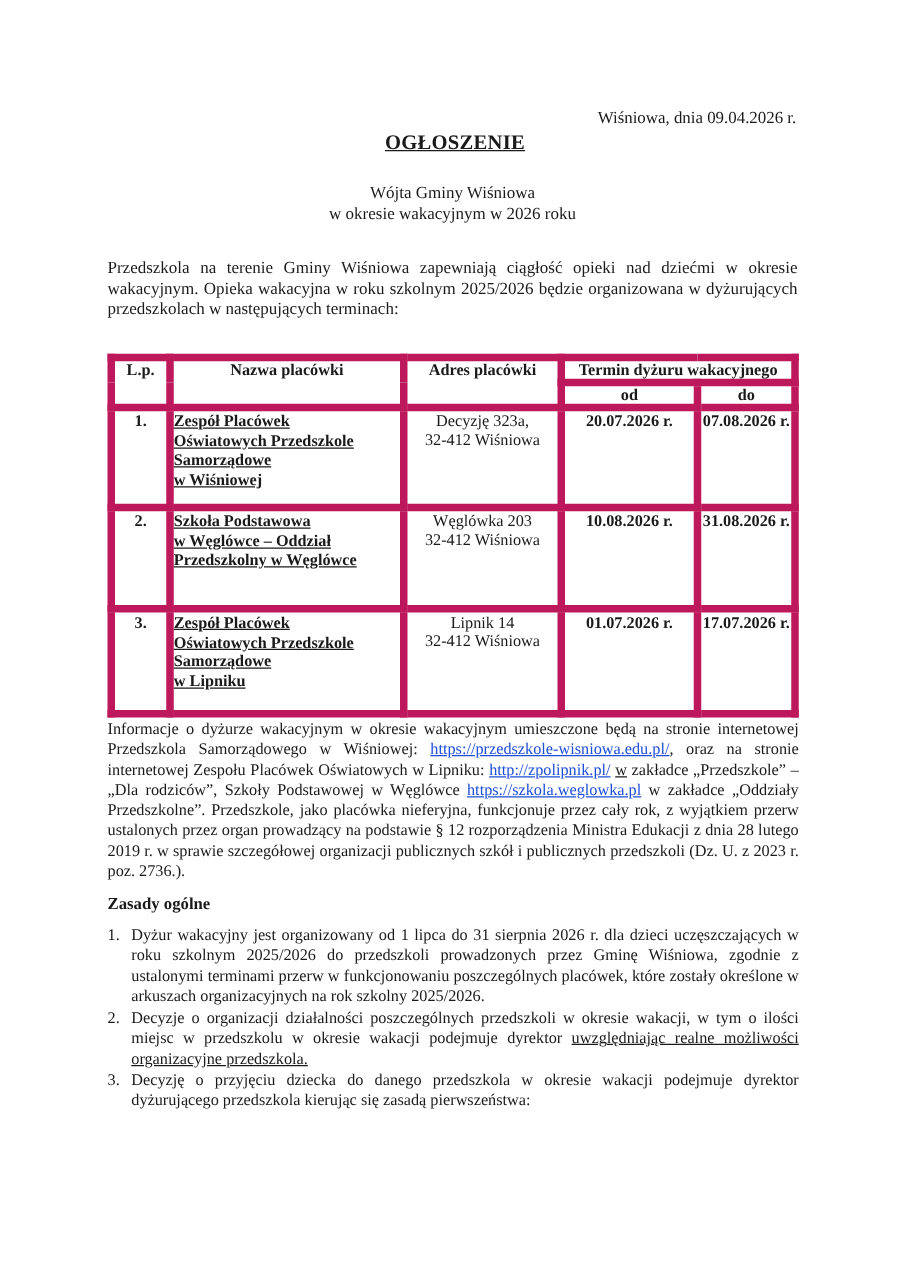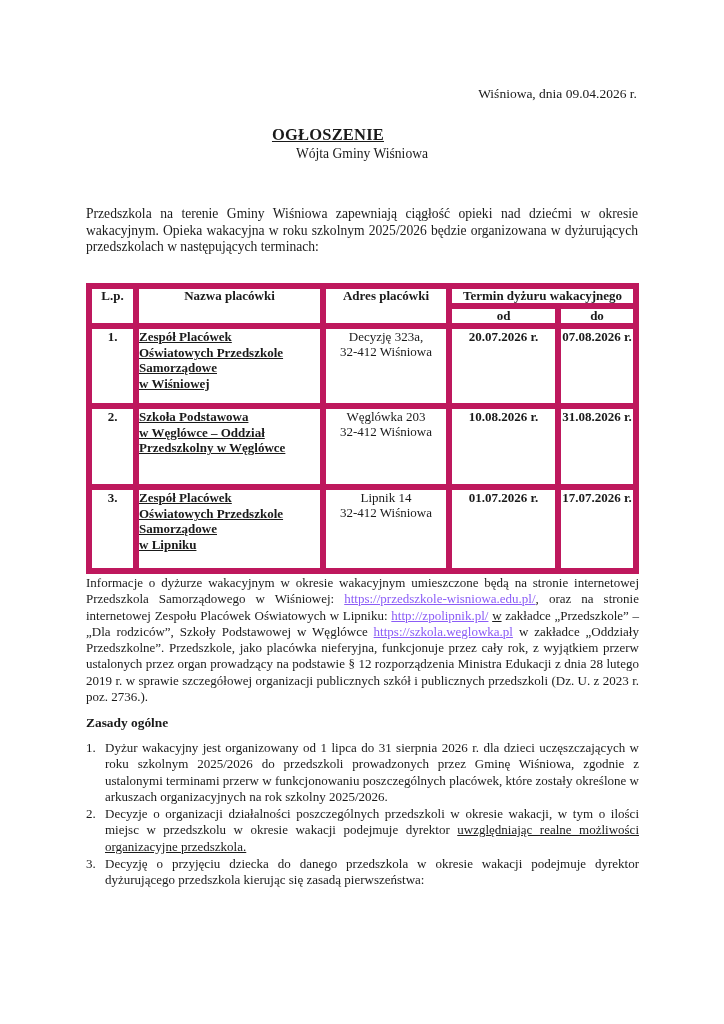--- a/index.html
+++ b/index.html
@@ -7,23 +7,24 @@
     width: 724px; height: 1024px; position: relative; overflow: hidden;
     font-family: "Liberation Serif", "DejaVu Serif", serif;
     color: #1a1a1a; font-size: 13.2px;
   }
   .page { position: absolute; left: 0; top: 0; width: 724px; height: 1024px; }
   .date-line {
     position: absolute; top: 86px; right: 87px;
     font-size: 13.5px; text-align: right;
   }
   .title {
-    position: absolute; top: 125px; left: 0; width: 656px; text-align: center;
+    position: absolute; top: 104px; left: 0; width: 656px; text-align: center;
     font-weight: bold; font-size: 16.5px; text-decoration: underline;
     letter-spacing: 0.2px;
+    padding-left: 36px;
   }
   .subtitle {
     position: absolute; top: 146px; left: 0; width: 724px; text-align: center;
     font-weight: normal; font-size: 13.6px; line-height: 16.7px;
   }
   .intro {
     position: absolute; top: 206px; left: 86px; width: 552px;
     font-size: 13.6px; line-height: 16.7px; text-align: justify;
   }
   table.schedule {
@@ -45,21 +46,21 @@
   td.name span { text-decoration: underline; text-align: right; }
   td.addr { text-align: center; padding-top: 2px; line-height: 15px; }
   td.date { text-align: center; font-weight: bold; vertical-align: top; padding-top: 20px; }
   tr.row1 td { height: 74px; }
   tr.row2 td { height: 75px; }
   tr.row3 td { height: 78px; }
   .info {
     position: absolute; top: 575px; left: 86px; width: 553px;
     font-size: 13px; line-height: 16.3px; text-align: justify;
   }
-  .info a { color: #8b5cf6; text-decoration: underline; }
+  .info a { color: #1d4ed8; text-decoration: underline; }
   .u { text-decoration: underline; }
   .section-head {
     position: absolute; top: 715px; left: 86px; font-weight: bold; font-size: 13.4px;
   }
   ol.rules {
     position: absolute; top: 740px; left: 86px; width: 553px; margin: 0; padding: 0;
     list-style: none; font-size: 13px; line-height: 16.3px;
   }
   ol.rules li { position: relative; padding-left: 19px; text-align: justify; margin-bottom: 1px; }
   ol.rules li .num { position: absolute; left: 0; top: 0; }
@@ -68,20 +69,21 @@
 <body>
 
 <div class="page">
 
   <div class="date-line">Wiśniowa, dnia 09.04.2026 r.</div>
 
   <div class="title">OGŁOSZENIE</div>
 
   <div class="subtitle">
     <div>Wójta Gminy Wiśniowa</div>
+    <div>w okresie wakacyjnym w 2026 roku</div>
   </div>
 
   <div class="intro">Przedszkola na terenie Gminy Wiśniowa zapewniają ciągłość opieki nad dziećmi  w okresie wakacyjnym. Opieka wakacyjna w roku szkolnym 2025/2026 będzie organizowana w dyżurujących przedszkolach w następujących terminach:</div>
 
   <table class="schedule">
     <tbody>
         <tr>
       <th class="th-lp" rowspan="2">L.p.</th>
       <th class="th-name" rowspan="2">Nazwa placówki</th>
       <th class="th-addr" rowspan="2">Adres placówki</th>

